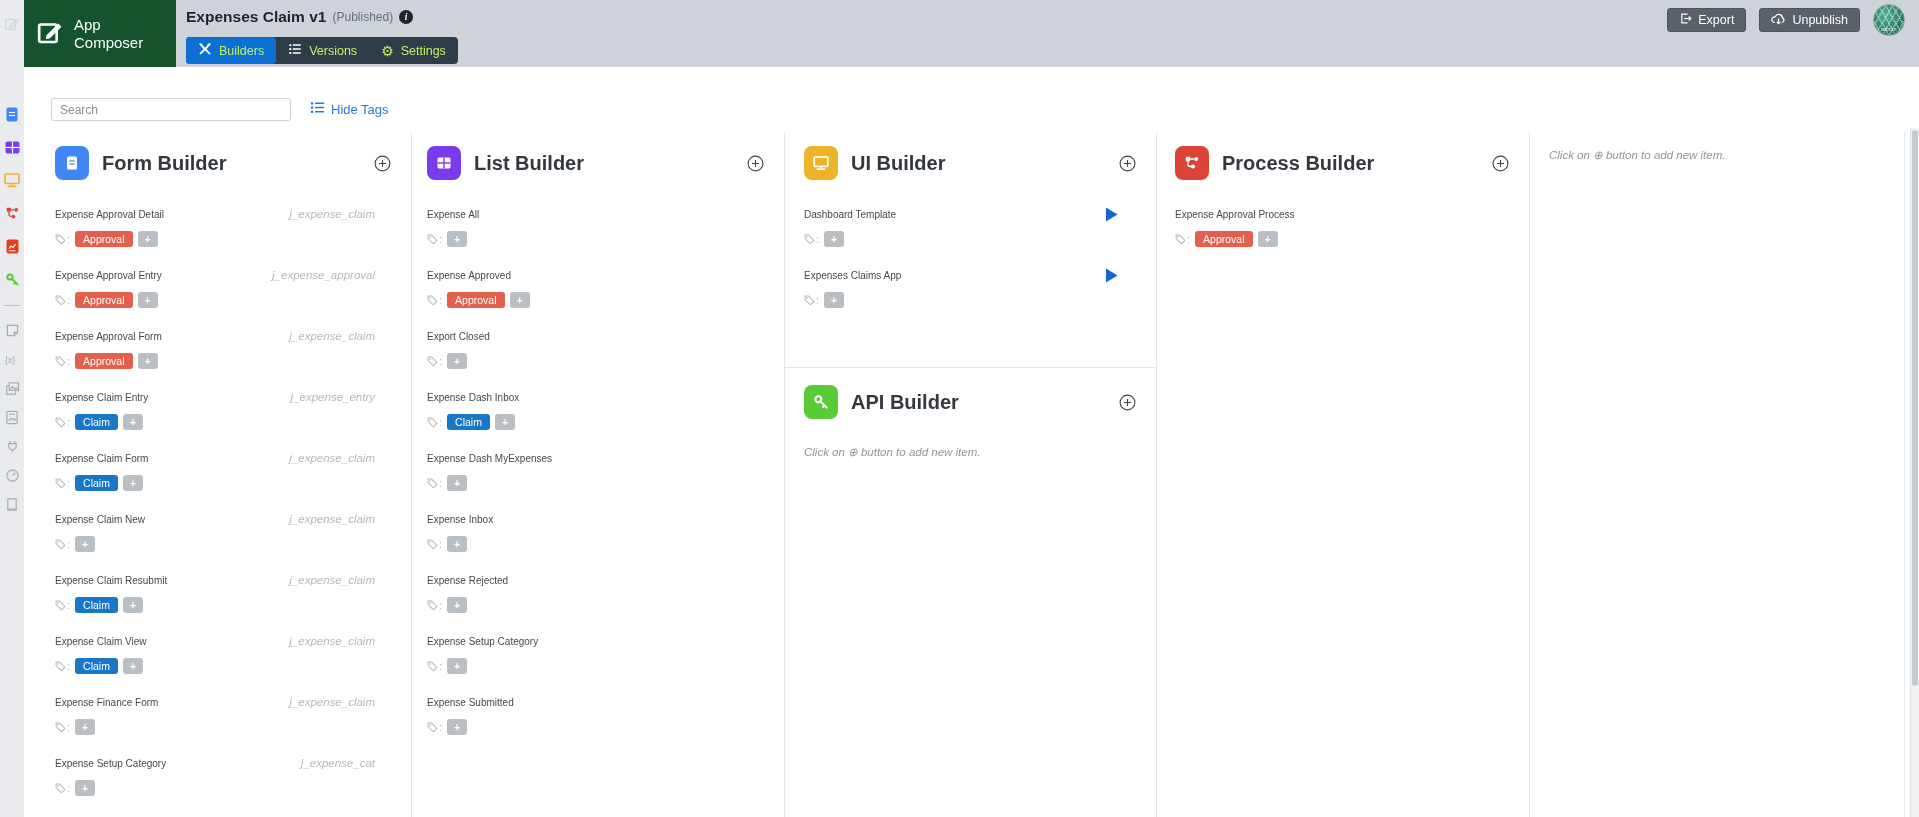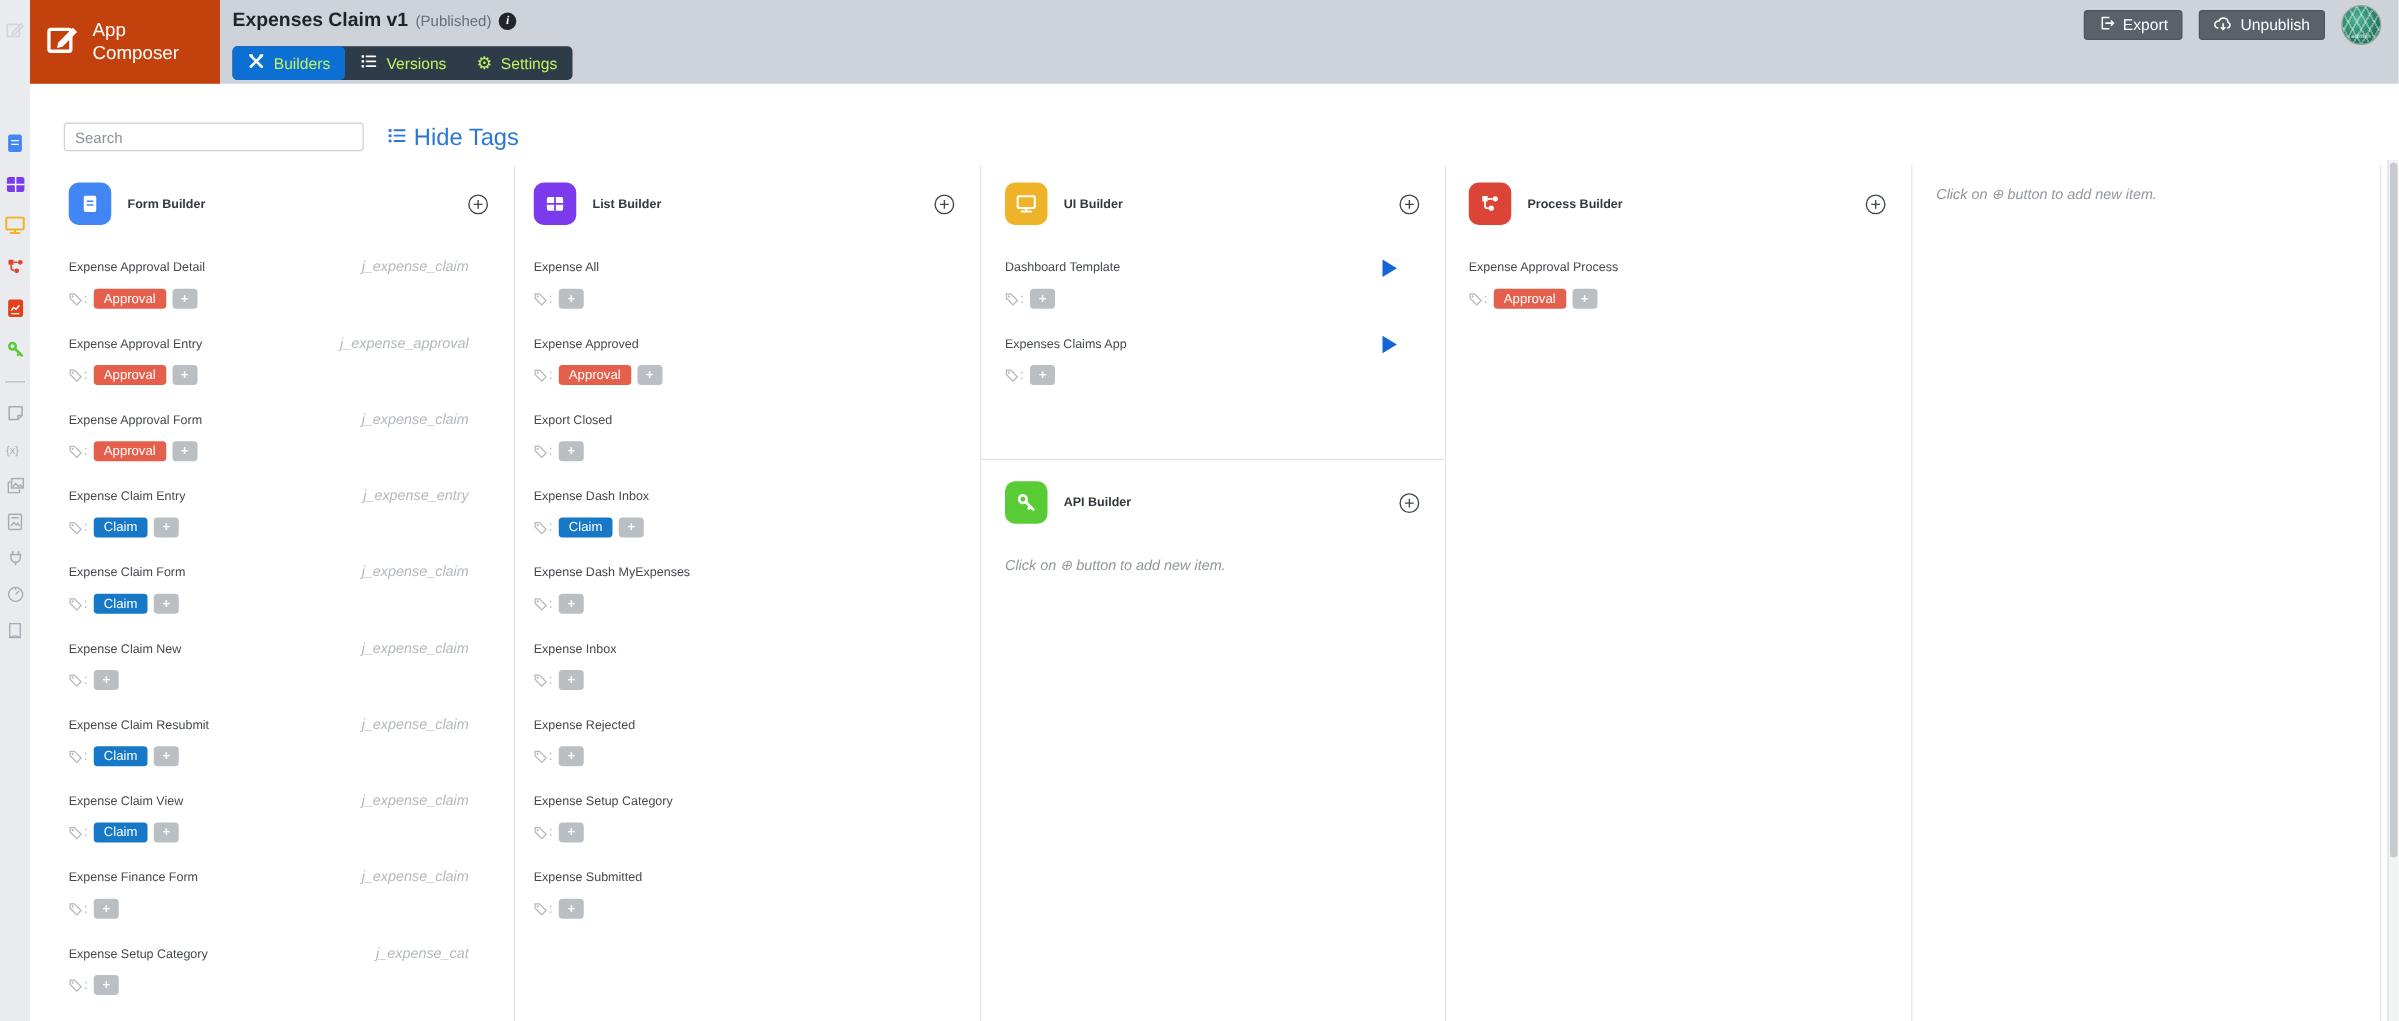--- a/index.html
+++ b/index.html
@@ -10,21 +10,21 @@
   }
   
   .side-rail { position:absolute; left:0; top:0; width:24px; height:817px; background:#e9ebee; z-index:6; }
   .rail-pencil { position:absolute; top:16px; left:4px; opacity:.55; }
   .side-icons { position:absolute; top:106px; left:0; width:24px; display:flex; flex-direction:column; align-items:center; gap:17px; }
   .side-icons-gray { position:absolute; top:322px; left:0; width:24px; display:flex; flex-direction:column; align-items:center; gap:13px; }
   .side-divider { width:16px; height:1px; background:#b9bec3; position:absolute; top:305px; left:4px; }
   .side-icon { width:16px; height:16px; display:flex; align-items:center; justify-content:center; }
   
   .header { position:absolute; left:24px; top:0; width:1895px; height:67px; background:#cdd3d9; z-index:5; }
-  .logo { position:absolute; left:0; top:0; width:152px; height:67px; background:#c2410c; display:flex; align-items:center; padding-left:11px; gap:9px; }
+  .logo { position:absolute; left:0; top:0; width:152px; height:67px; background:#14532d; display:flex; align-items:center; padding-left:11px; gap:9px; }
   .logo-text { color:#fff; font-size:15px; line-height:1.2; width:72px; }
   .title-row { position:absolute; left:162px; top:8px; display:flex; align-items:center; gap:6px; }
   .app-title { font-size:15.5px; font-weight:bold; color:#1f2428; }
   .app-status { font-size:12px; color:#667077; }
   .info-icon { width:14px; height:14px; border-radius:50%; background:#212529; color:#fff; font-size:9.5px; font-weight:bold; display:flex; align-items:center; justify-content:center; font-family:"Liberation Serif",serif; font-style:italic; }
   .tabstrip { position:absolute; left:162px; top:37px; height:27px; background:#2e3c4a; border-radius:4px; display:inline-flex; align-items:stretch; }
   .tab { display:flex; align-items:center; gap:7px; padding:0 12px; color:#bef264; font-size:12.5px; cursor:pointer; }
   .tab.active { background:#0b6fd4; border-radius:4px; }
   .gear-glyph { font-size:14px; line-height:1; font-family:"DejaVu Sans",sans-serif; }
   .header-actions { position:absolute; right:14px; top:0; height:40px; display:flex; align-items:center; gap:13px; }
@@ -32,32 +32,32 @@
   .avatar { width:32px; height:32px; border-radius:50%; position:relative; overflow:hidden;
     background:
       repeating-linear-gradient(60deg, rgba(255,255,255,.35) 0 1.5px, rgba(255,255,255,0) 1.5px 6px),
       repeating-linear-gradient(-60deg, rgba(255,255,255,.35) 0 1.5px, rgba(255,255,255,0) 1.5px 6px),
       radial-gradient(circle at 40% 35%, #4db397, #1e6e57 75%);
     border:1px solid #8fa39b; }
   .avatar-label { position:absolute; bottom:3px; width:100%; text-align:center; font-size:5px; color:#eafff6; letter-spacing:.5px; }
   
   .search-input { position:absolute; left:51px; top:98px; width:240px; height:23px; border:1px solid #cdd2d8; border-radius:3px; font-size:12px; padding:0 8px; color:#495057; outline:none; font-family:"Liberation Sans",sans-serif; }
   .search-input::placeholder { color:#8a9096; }
-  .hide-tags { position:absolute; left:310px; top:100px; display:flex; align-items:center; gap:6px; color:#2d77d3; font-size:19px; cursor:pointer; }
+  .hide-tags { position:absolute; left:310px; top:100px; display:flex; align-items:center; gap:6px; color:#2d77d3; font-size:13px; cursor:pointer; }
   
   .columns { position:absolute; left:24px; top:132px; bottom:0; width:1886px; display:flex; }
   .column { border-right:1px solid #e4e7ea; padding:14px 20px 0 15px; }
   .column.c1 { width:388px; padding-left:31px; }
   .column.c2 { width:373px; }
   .column.c3 { width:372px; padding-left:19px; }
   .column.c4 { width:373px; padding-left:18px; }
   .column.c5 { width:375px; padding-left:19px; border-right:1px solid #e4e7ea; }
   .section-header { display:flex; align-items:center; margin-bottom:26px; }
   .builder-icon { width:34px; height:34px; border-radius:8px; display:flex; align-items:center; justify-content:center; flex:none; }
-  .builder-title { font-size:10px; font-weight:bold; color:#32383e; margin-left:13px; flex:1; }
+  .builder-title { font-size:20px; font-weight:bold; color:#32383e; margin-left:13px; flex:1; }
   .plus-circle { cursor:pointer; display:flex; flex:none; }
   .section.with-divider { border-top:1px solid #e2e5e8; margin-left:-19px; margin-right:-20px; padding:17px 20px 0 19px; }
   .section.api-offset { margin-top:59px; }
   .item { margin-bottom:20px; padding-right:16px; }
   .item-top { display:flex; align-items:center; justify-content:space-between; height:16px; }
   .item-label { font-size:10px; color:#44494e; cursor:pointer; white-space:nowrap; }
   .item-table { font-size:11.5px; color:#b3b8bd; font-style:italic; white-space:nowrap; }
   .tag-row { display:flex; align-items:center; gap:5px; margin-top:9px; height:16px; }
   .tag-prefix { display:flex; align-items:center; color:#b3b8bd; font-size:11px; gap:1px; }
   .tag-badge { font-size:10.5px; color:#fff; padding:2px 8px; border-radius:3px; line-height:12px; cursor:pointer; }

